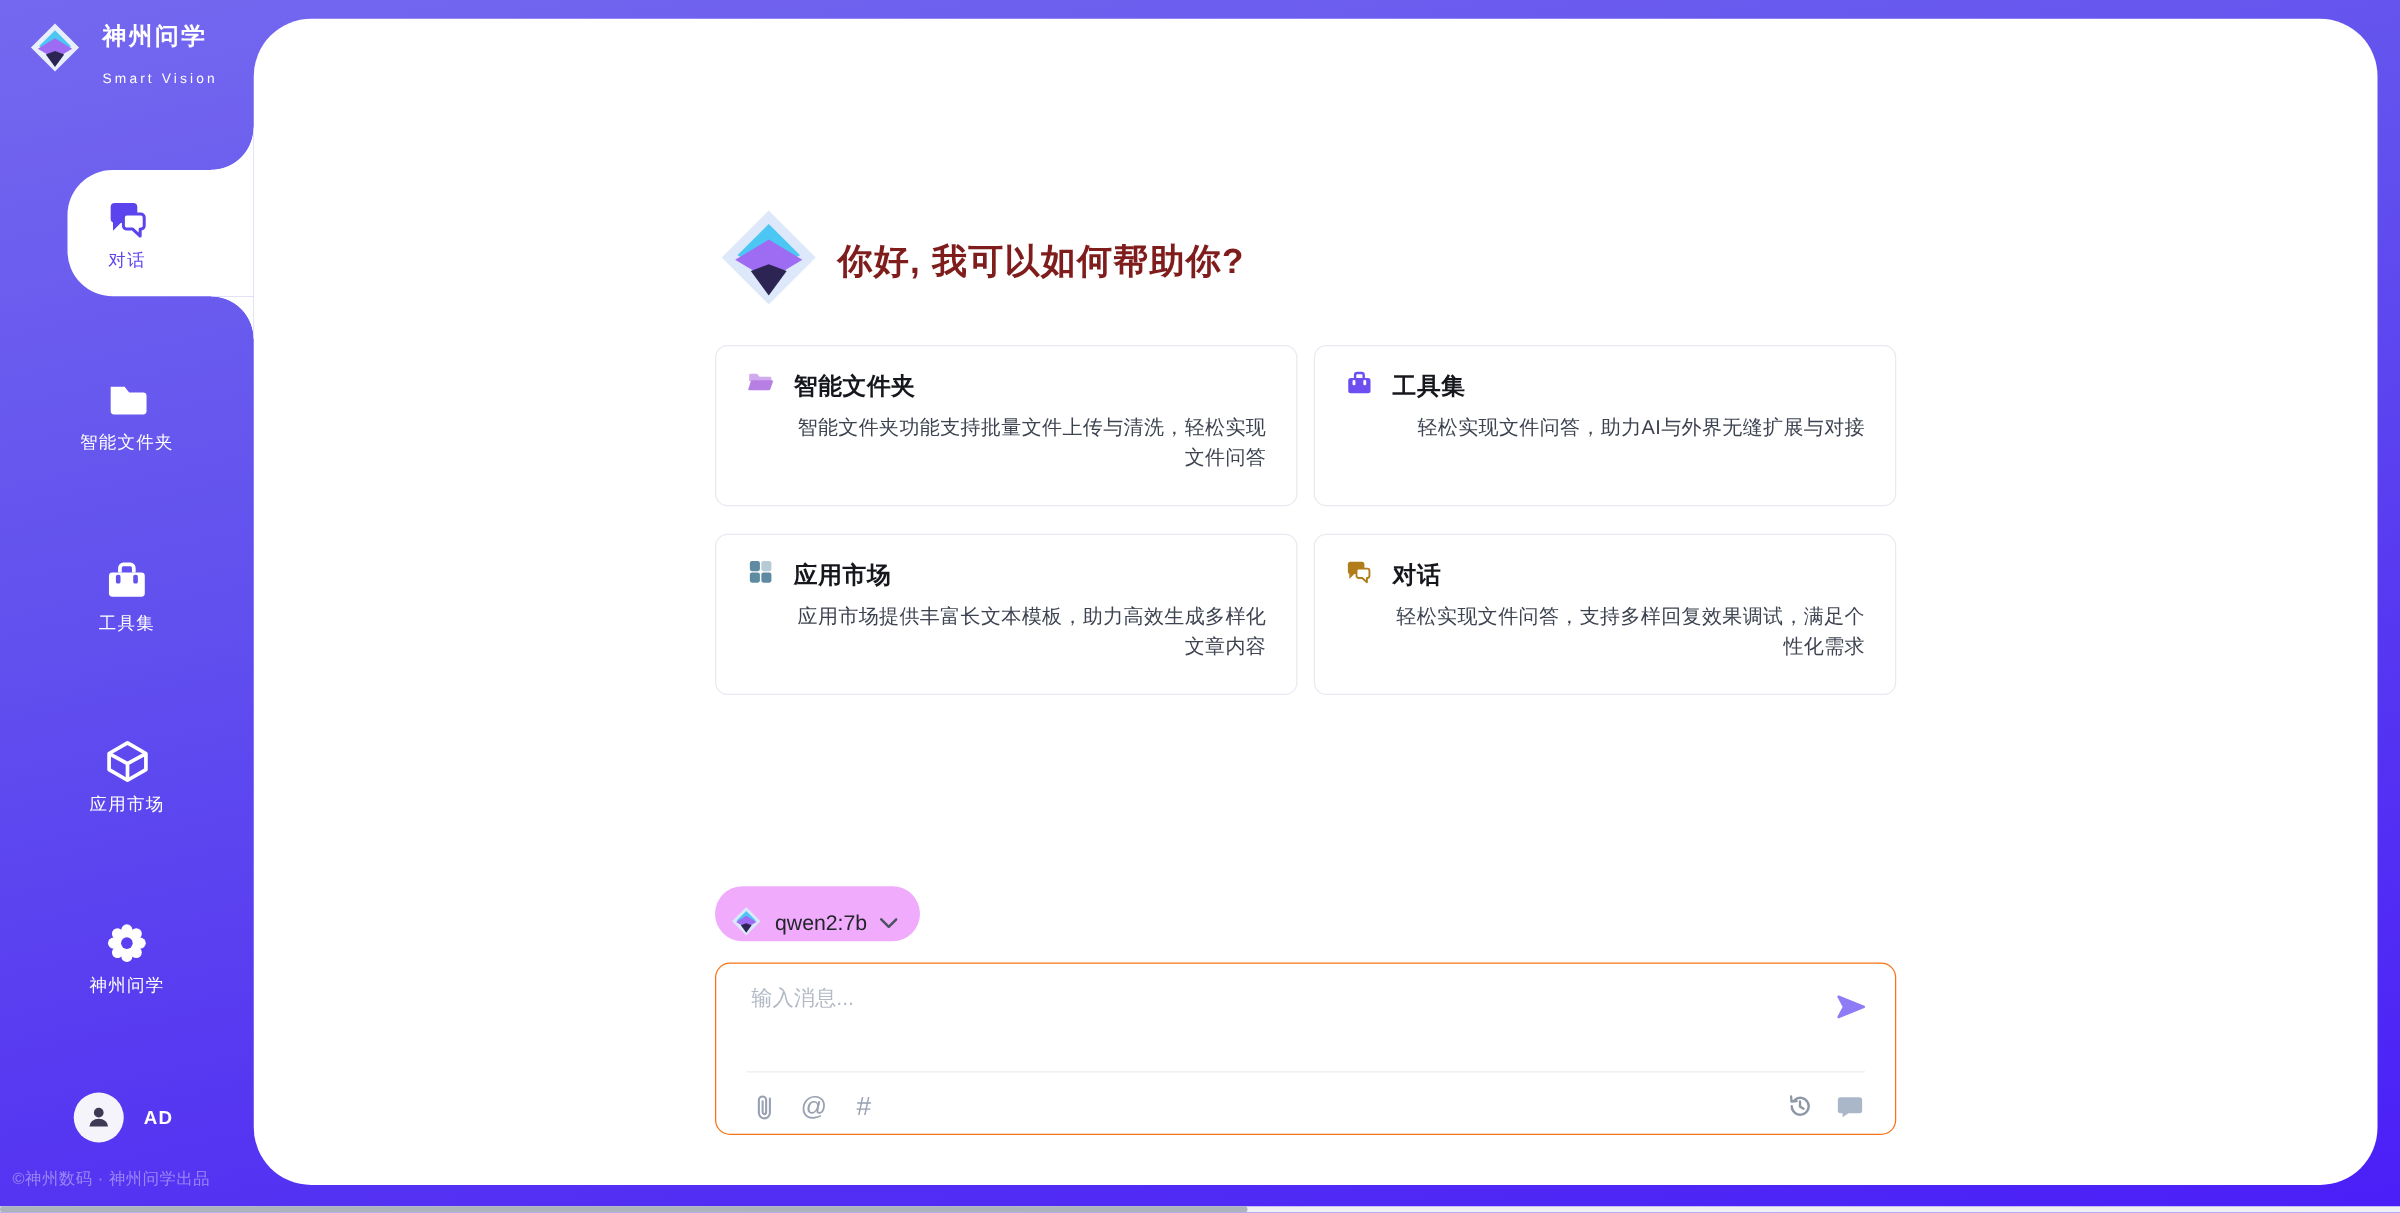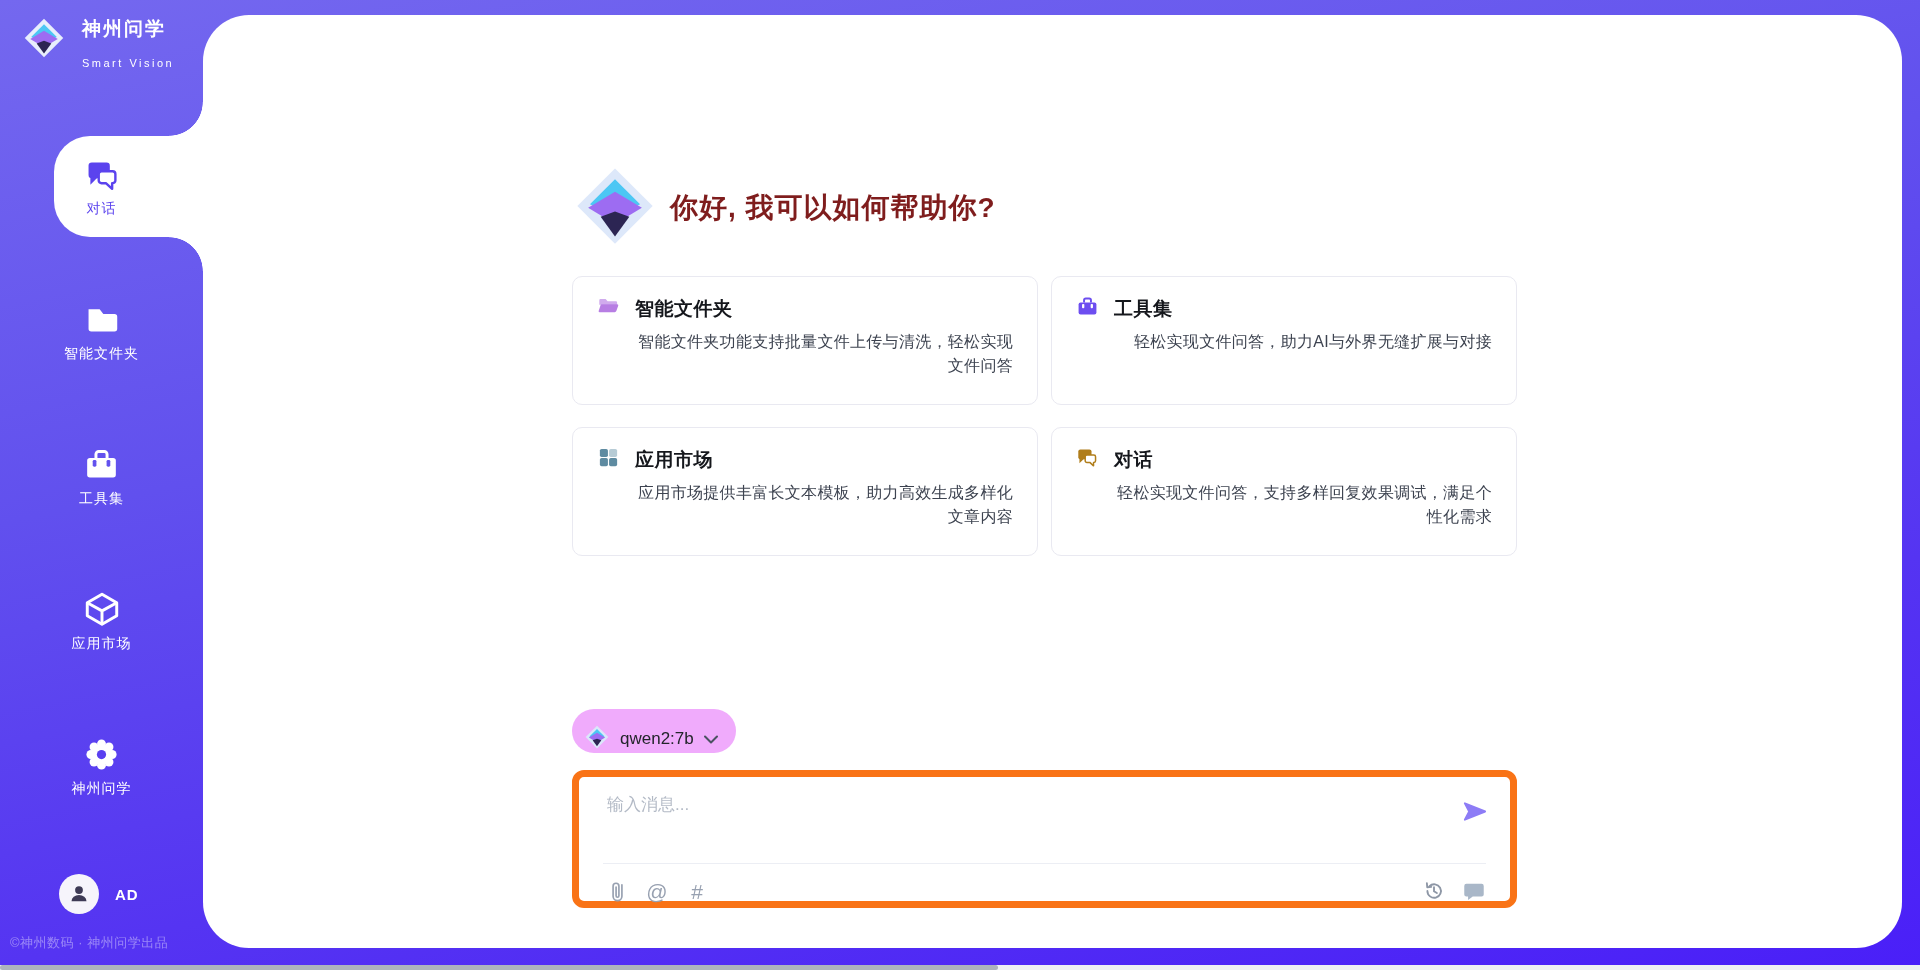--- a/index.html
+++ b/index.html
@@ -47,21 +47,21 @@
 
   .cards { position:absolute; top:261px; left:0; width:945px; display:grid; grid-template-columns:1fr 1fr; column-gap:13px; row-gap:22px; }
   .card { height:129px; background:#fff; border:1px solid #e9e9f1; border-radius:10px; padding:18px 24px; cursor:pointer; }
   .card-head { display:flex; align-items:center; gap:15px; }
   .card-title { font-size:19px; font-weight:700; color:#15171c; letter-spacing:0.5px; }
   .card-desc { margin:8px 0 0 38px; font-size:16px; color:#3d4350; line-height:1.5; letter-spacing:0.3px;text-align:right; }
 
   .model-select { position:absolute; top:694px; left:0; height:44px; display:inline-flex; align-items:center; gap:10px; padding:16px 18px 0 12px; background:#f0abfc; border-radius:22px; cursor:pointer; }
   .model-name { font-size:17px; color:#23252b; }
 
-  .composer { position:absolute; top:755px; left:0; width:945px; height:138px; background:#fff; border:7px solid #f97316; border-radius:12px; }
+  .composer { position:absolute; top:755px; left:0; width:945px; height:138px; background:#fff; border:1px solid #f97316; border-radius:12px; }
   .composer textarea { position:absolute; top:16px; left:28px; width:860px; height:58px; border:none; outline:none; resize:none; font-family:inherit; font-size:17px; color:#333; background:transparent; }
   .composer textarea::placeholder { color:#b3bac6; }
   .send-btn { position:absolute; top:20px; right:22px; width:28px; height:28px; display:flex; align-items:center; justify-content:center; cursor:pointer; }
   .composer .divider { position:absolute; top:86px; left:24px; right:24px; border-top:1px solid #eceef4; }
   .tool-row { position:absolute; top:97px; left:26px; right:24px; height:34px; display:flex; align-items:center; gap:16px; }
   .tool { width:24px; height:24px; display:flex; align-items:center; justify-content:center; cursor:pointer; color:#98a1b1; }
   .tool.txt { font-size:21px; line-height:1; }
   .tool-right { margin-left:auto; display:flex; align-items:center; gap:16px; }
 
   

